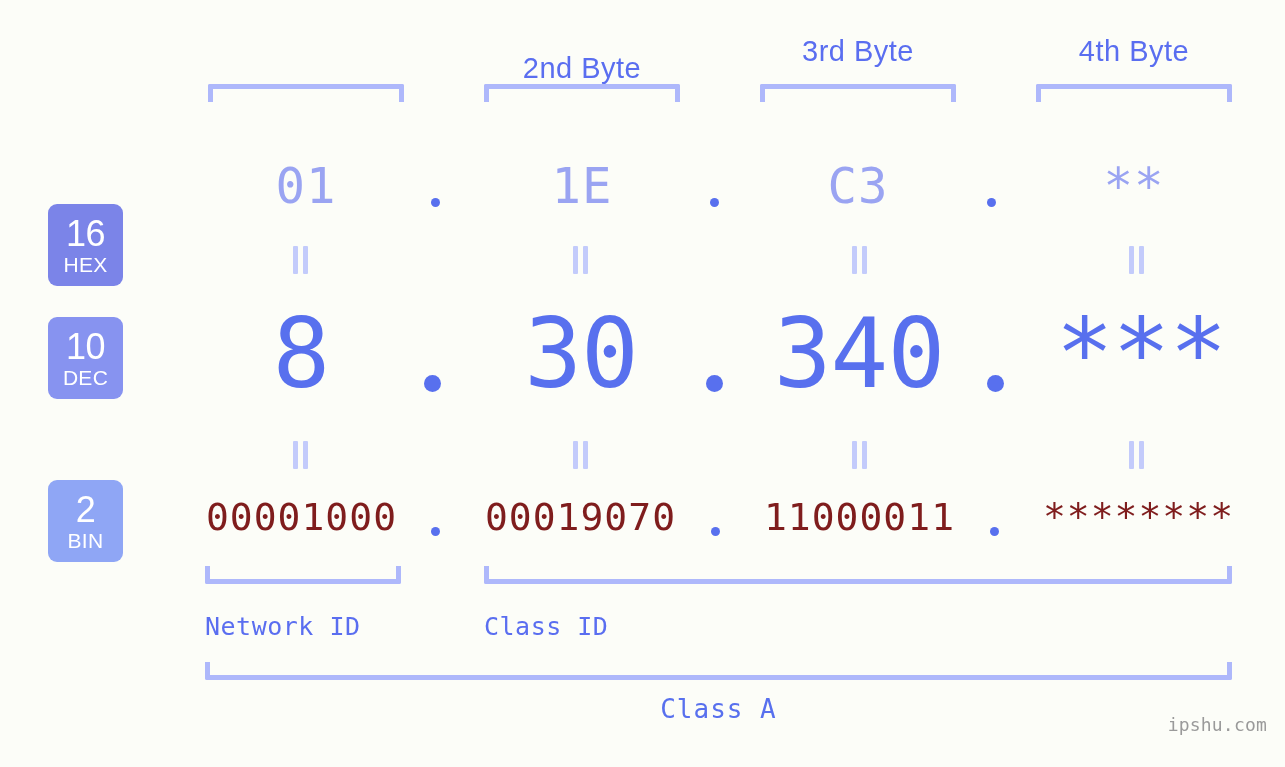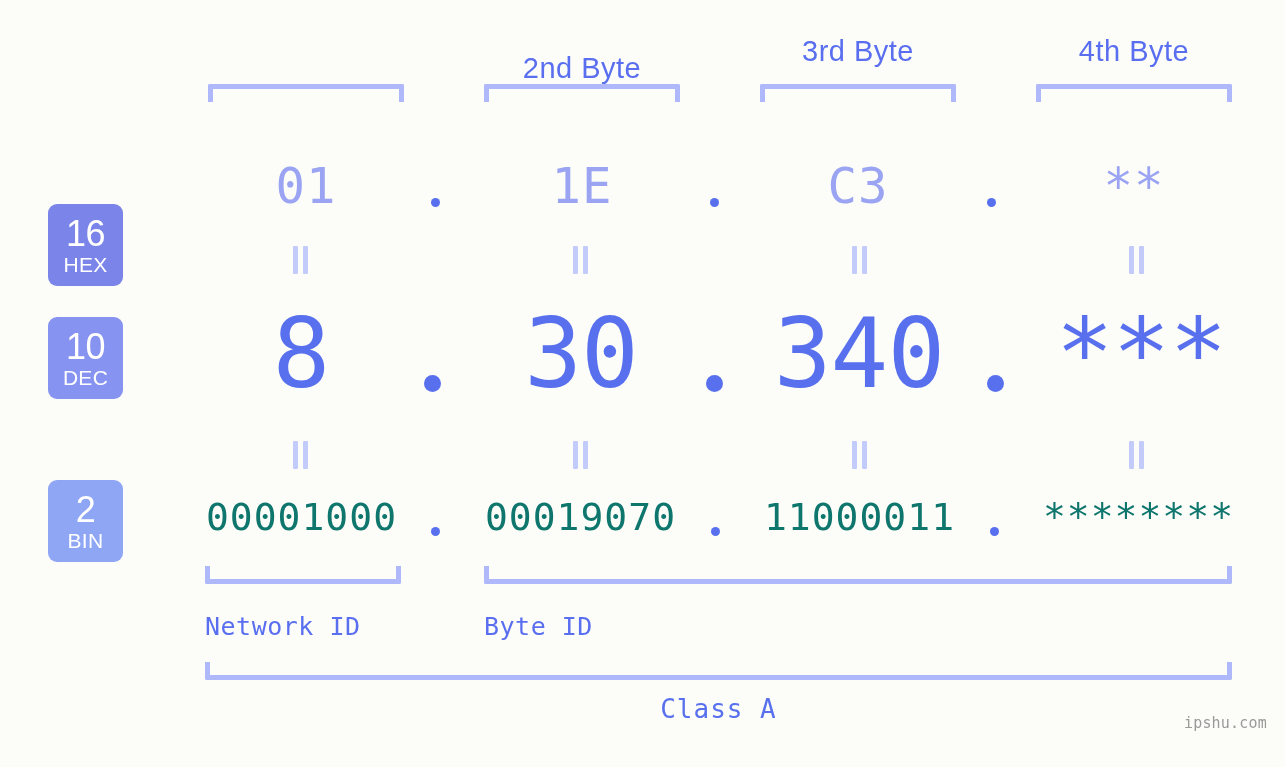--- a/index.html
+++ b/index.html
@@ -93,21 +93,21 @@
   }
 
   .dec-val {
     color: #5870ee;
     font-size: 96px;
     font-weight: 400;
     letter-spacing: -1px;
   }
 
   .bin-val {
-    color: #0f766e;
+    color: #7f1d1d;
     font-size: 38px;
     font-weight: 400;
     letter-spacing: 1px;
   }
 
   
   .dot {
     position: absolute;
     border-radius: 50%;
     background: #5870ee;
@@ -150,21 +150,21 @@
     font-family: "DejaVu Sans Mono", monospace;
     font-size: 26px;
     letter-spacing: 1px;
     white-space: nowrap;
   }
 
   .watermark {
     position: absolute;
     color: #9a9a9a;
     font-family: "DejaVu Sans Mono", monospace;
-    font-size: 15px;
+    font-size: 18px;
     letter-spacing: 0.2px;
     white-space: nowrap;
   }
 </style>
 </head>
 <body>
 
 <div id="stage">
 
   <div class="byte-label" style="left:484px; top:35px; width:196px;margin-top:17px;">2nd Byte</div>
@@ -222,21 +222,21 @@
   <div class="val bin-val" style="left:459px; top:495px; width:243px;">00019070</div>
   <div class="dot dot-sm" style="left:711px; top:527px;"></div>
   <div class="val bin-val" style="left:738px; top:495px; width:243px;">11000011</div>
   <div class="dot dot-sm" style="left:990px; top:527px;"></div>
   <div class="val bin-val" style="left:1017px; top:495px; width:243px;">********</div>
 
   <div class="bracket-up" style="left:205px; top:566px; width:196px;"></div>
   <div class="bracket-up" style="left:484px; top:566px; width:748px;"></div>
 
   <div class="id-label" style="left:205px; top:612px; width:196px;">Network ID</div>
-  <div class="id-label" style="left:484px; top:612px; width:748px;">Byte ID</div>
+  <div class="id-label" style="left:484px; top:612px; width:748px;">Class ID</div>
 
   <div class="bracket-up" style="left:205px; top:662px; width:1027px;"></div>
 
   <div class="class-label" style="left:205px; top:694px; width:1027px; text-align:center;">Class A</div>
 
   <div class="watermark" style="right:18px; top:714px;">ipshu.com</div>
 
 </div>
 
 </body></html>

